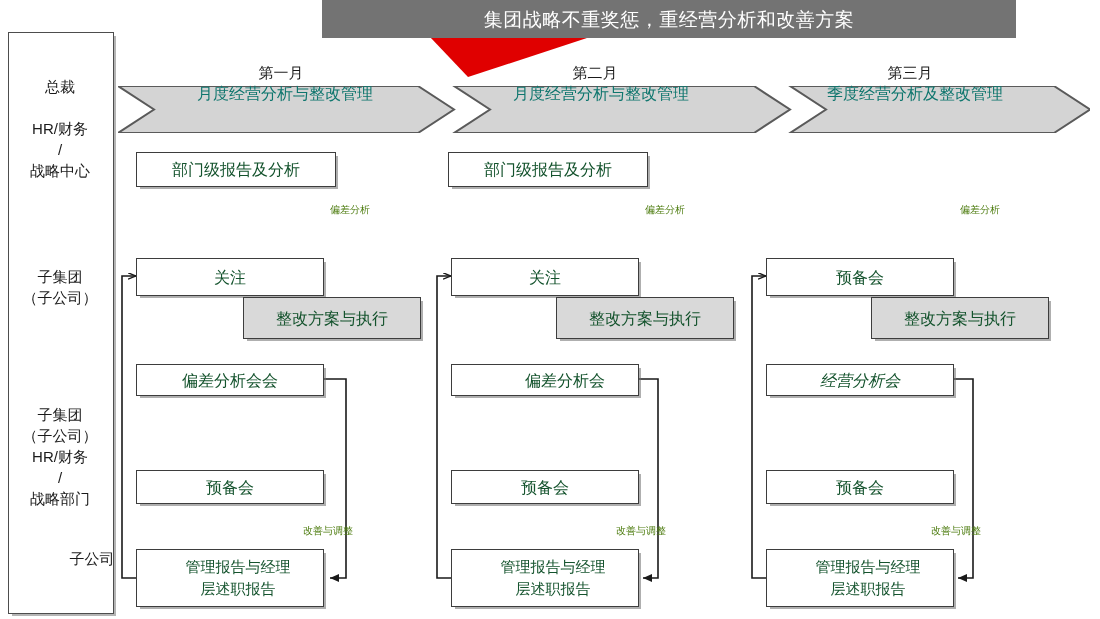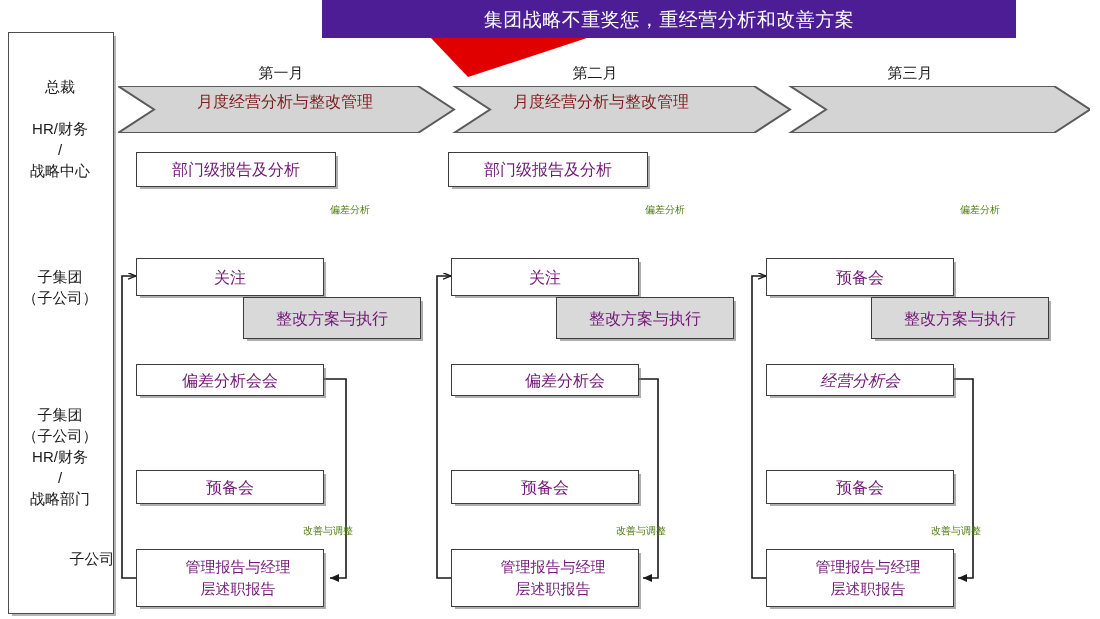--- a/index.html
+++ b/index.html
@@ -36,50 +36,50 @@
     position:absolute;left:8px;width:104px;text-align:center;
     font-size:15px;line-height:21px;color:#1a1a1a;z-index:22;
   }
 
   
   .chev-label{
     position:absolute;text-align:center;font-size:15px;color:#1a1a1a;z-index:12;
   }
   .chevband{position:absolute;left:118px;top:86px;width:972px;height:47px;z-index:10;}
   .chev-text{
-    position:absolute;top:78px;height:58px;line-height:47px;
-    text-align:center;font-size:16px;color:#7f1d1d;z-index:13;
+    position:absolute;top:70px;height:58px;line-height:47px;
+    text-align:center;font-size:16px;color:#0f766e;z-index:13;
   }
 
   
   .box{
     position:absolute;border:1.5px solid #3d3d3d;background:#ffffff;
     box-shadow:3px 3px 0 -1px rgba(110,110,110,.55);
     display:flex;align-items:center;justify-content:center;text-align:center;
-    font-size:16px;line-height:21px;color:#701a75;
+    font-size:16px;line-height:21px;color:#14532d;
     box-sizing:border-box;
   }
   .box.grey{background:#d9d9d9;}
   .box.two-line{font-size:15px;line-height:22px;padding-left:16px;}
 
   .freetext{
     position:absolute;font-size:10px;color:#4d7c0f;white-space:nowrap;z-index:15;
   }
 
   svg.conn{position:absolute;left:0;top:0;width:1100px;height:619px;z-index:5;overflow:visible;}
 </style>
 </head>
 <body>
 
 <div id="stage">
 
   <svg class="callout-tail" viewBox="0 0 160 42" preserveAspectRatio="none">
     <polygon points="0,0 160,0 38,40" fill="#e00000"></polygon>
   </svg>
-  <div class="callout" style="background: #4c1d95;">
+  <div class="callout" style="background: #737373;">
     <span class="callout-text">集团战略不重奖惩，重经营分析和改善方案</span>
   </div>
 
   <div class="rolebox"></div>
   <div class="role" id="role0" style="top:76px;">总裁</div>
   <div class="role" id="role1" style="top:118px;">HR/财务<br>/<br>战略中心</div>
   <div class="role" id="role2" style="top:266px;">子集团<br>（子公司）</div>
   <div class="role" id="role3" style="top:404px;">子集团<br>（子公司）<br>HR/财务<br>/<br>战略部门</div>
   <div class="role" id="role4" style="top:548px;padding-left:32px;">子公司</div>
 
@@ -88,20 +88,21 @@
     <polygon points="336,0 636,0 672,23.5 636,47 336,47 372,23.5" fill="#d4d4d4" stroke="#5a5a5a" stroke-width="2"></polygon>
     <polygon points="672,0 936,0 972,23.5 936,47 672,47 708,23.5" fill="#d4d4d4" stroke="#5a5a5a" stroke-width="2"></polygon>
   </svg>
 
   <div class="chev-label" style="left:490px;top:64px;width:210px;">第二月</div>
   <div class="chev-label" style="left:176px;top:64px;width:210px;">第一月</div>
   <div class="chev-label" style="left:805px;top:64px;width:210px;">第三月</div>
 
   <div class="chev-text" style="left:160px;width:250px;">月度经营分析与整改管理</div>
   <div class="chev-text" style="left:476px;width:250px;">月度经营分析与整改管理</div>
+  <div class="chev-text" style="left:790px;width:250px;">季度经营分析及整改管理</div>
 
   <svg class="conn">
     <defs>
       <marker id="ah" markerWidth="9" markerHeight="9" refX="8" refY="3.2" orient="auto" markerUnits="userSpaceOnUse">
         <path d="M0,0 L8,3.2 L0,6.4" fill="none" stroke="#1a1a1a" stroke-width="1.4"></path>
       </marker>
       <marker id="ahf" markerWidth="11" markerHeight="11" refX="9" refY="4" orient="auto" markerUnits="userSpaceOnUse">
         <path d="M0,0 L9,4 L0,8 z" fill="#1a1a1a"></path>
       </marker>
     </defs>

